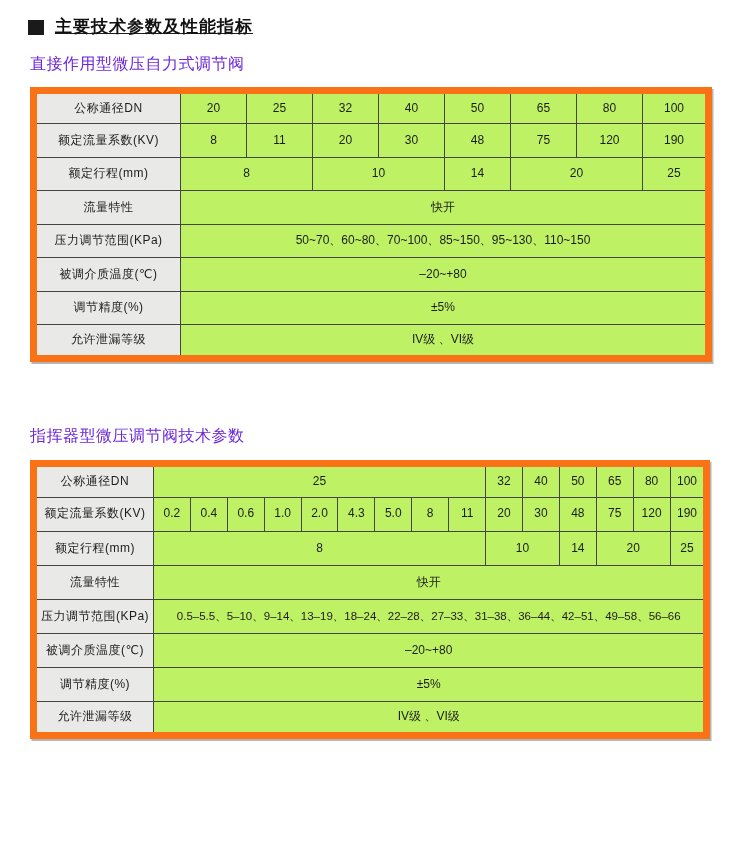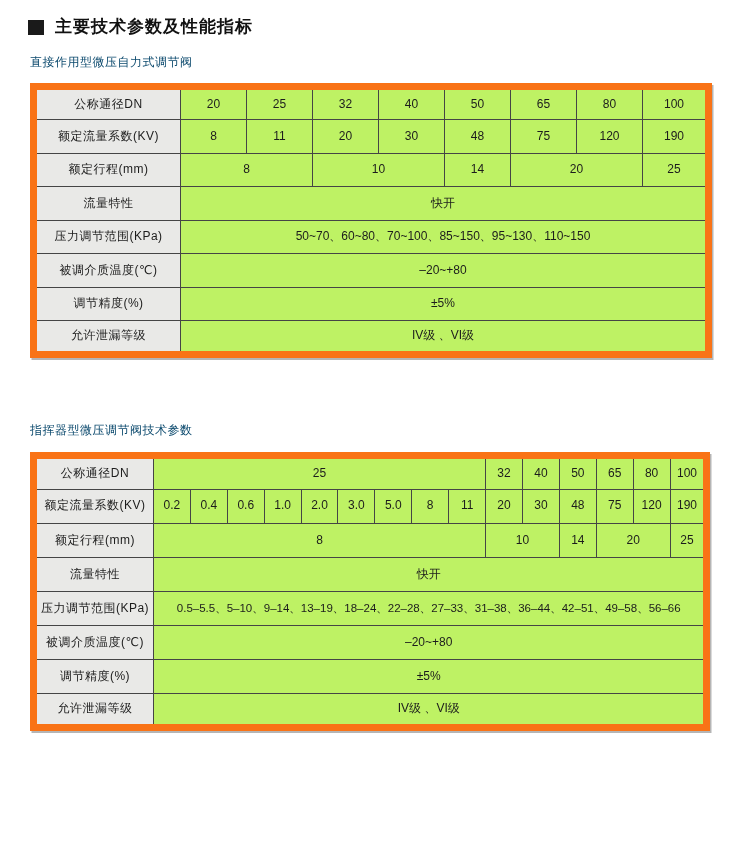--- a/index.html
+++ b/index.html
@@ -15,36 +15,37 @@
     height: 864px;
     background: #ffffff;
     padding: 18px 26px 0 30px;
     overflow: hidden;
   }
   .doc-title {
     display: flex;
     align-items: center;
     gap: 11px;
     margin: 0 0 0 -2px;
+    text-decoration: underline;
   }
   .doc-title .square {
     width: 16px; height: 15px;
     background: #1a1a1a;
     flex: 0 0 auto;
   }
   .doc-title .title-text {
     font-size: 17px;
     font-weight: bold;
     letter-spacing: 1px;
     color: #111111;
     line-height: 1.1;
   }
   .caption {
-    font-size: 12px;
-    color: #0c4a6e;
+    font-size: 16px;
+    color: #6d28d9;
     letter-spacing: 0.5px;
   }
   .caption.first { margin-top: 17px; }
   .caption.second { margin-top: 64px; }
 
   table.spec {
     border-collapse: collapse;
     table-layout: fixed;
     margin-top: 12px;
     border: 7px solid #f97316;
@@ -188,21 +189,21 @@
           <td>80</td>
           <td>100</td>
         </tr>
         <tr>
           <th>额定流量系数(KV)</th>
           <td>0.2</td>
           <td>0.4</td>
           <td>0.6</td>
           <td>1.0</td>
           <td>2.0</td>
-          <td>3.0</td>
+          <td>4.3</td>
           <td>5.0</td>
           <td>8</td>
           <td>11</td>
           <td>20</td>
           <td>30</td>
           <td>48</td>
           <td>75</td>
           <td>120</td>
           <td>190</td>
         </tr>

